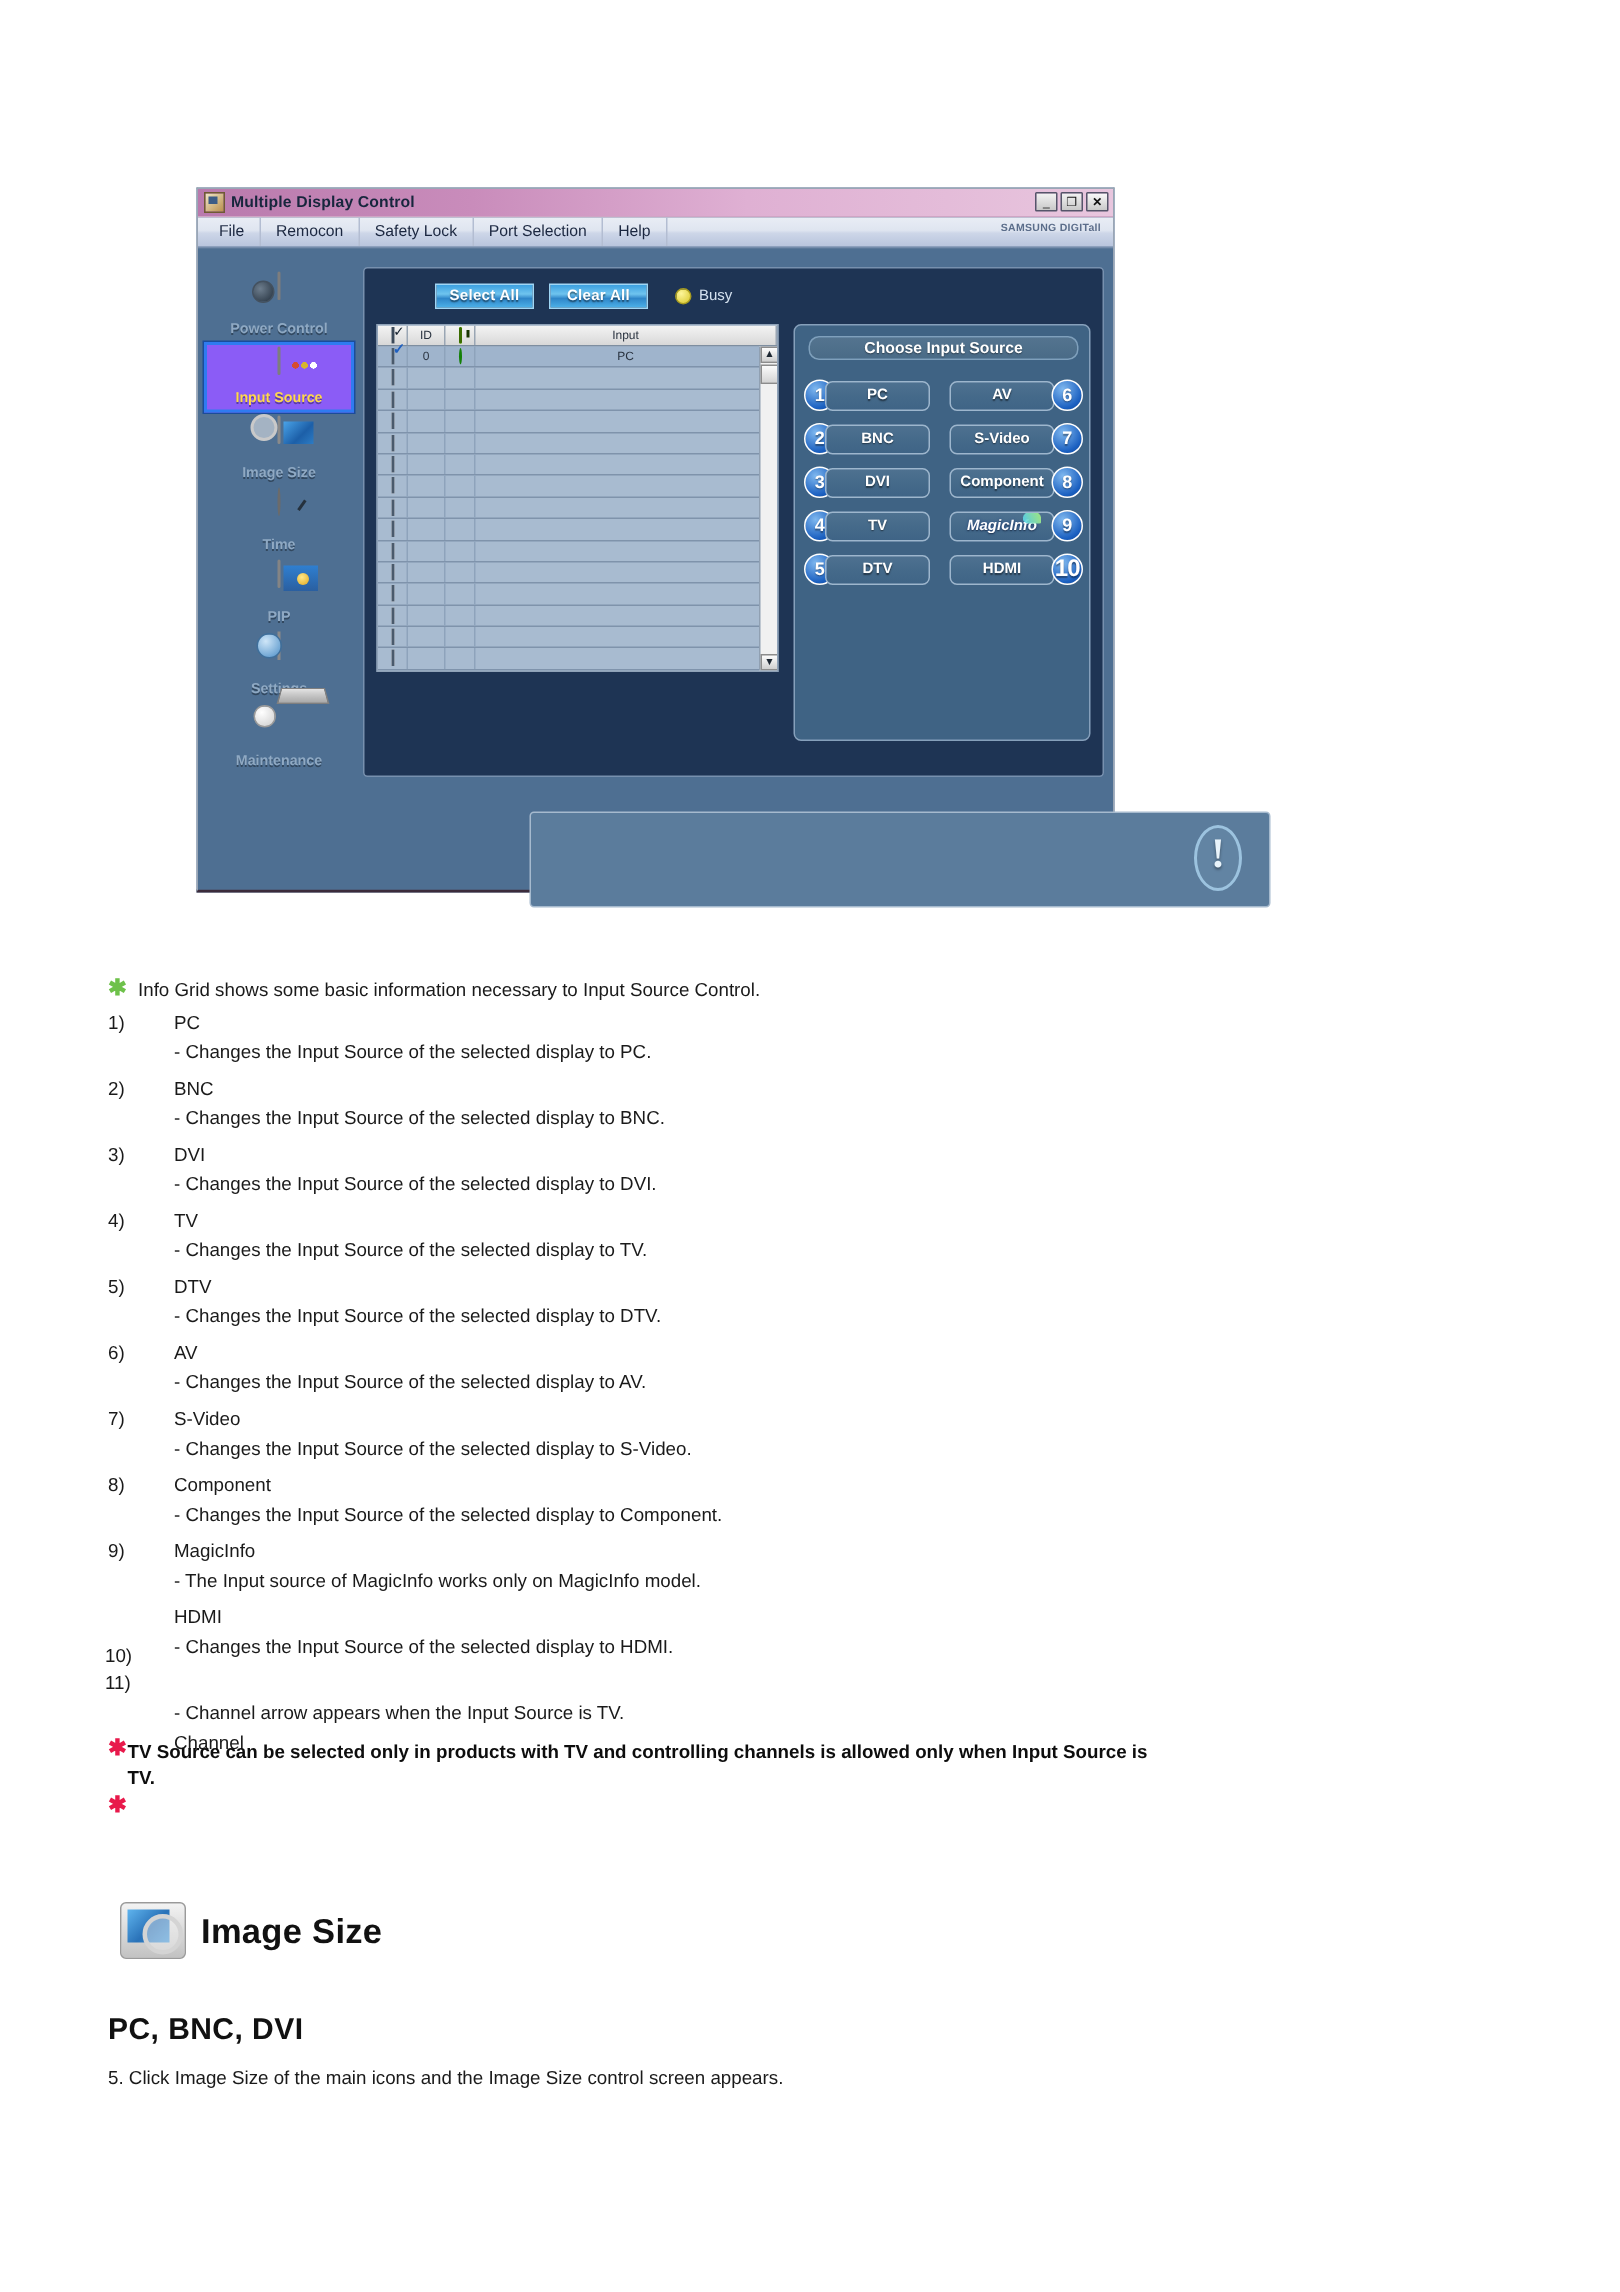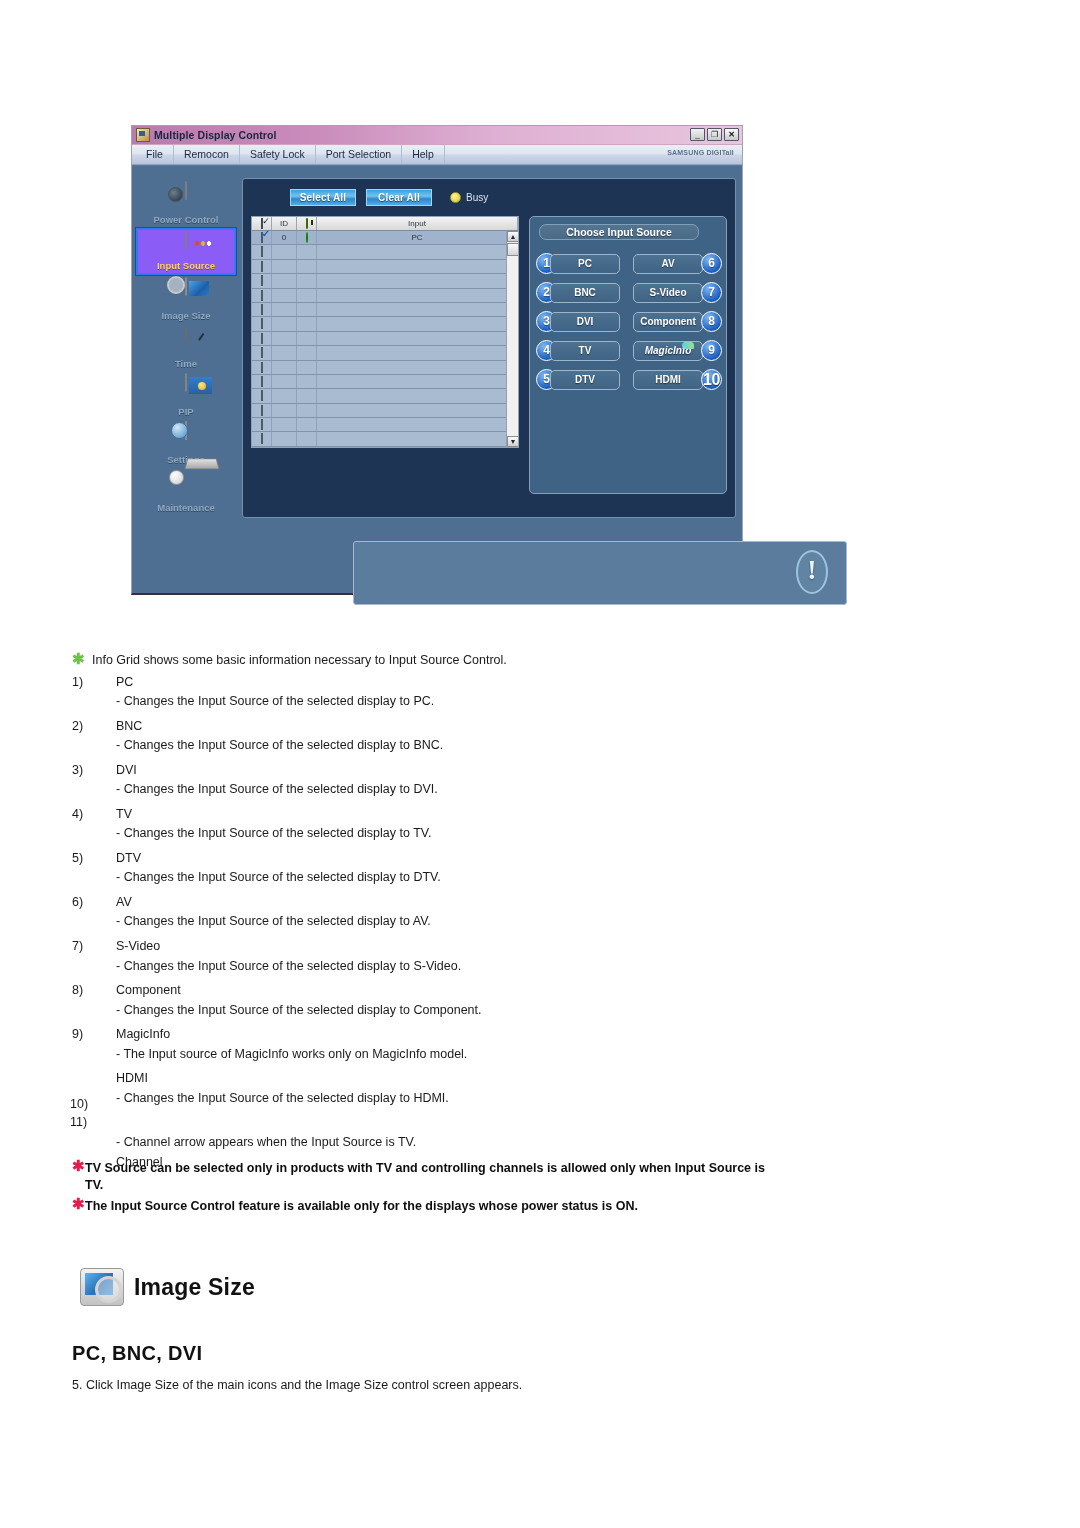--- a/index.html
+++ b/index.html
@@ -408,21 +408,21 @@
     left: 286px; top: 37px;
     width: 198px; height: 278px;
     background: #3f6384;
     border: 1px solid #86a0bb;
     border-radius: 5px;
     box-sizing: border-box;
   }
   .source-title {
     position: absolute;
     left: 9px; top: 7px;
-    width: 160px; height: 16px;
+    width: 180px; height: 16px;
     background: linear-gradient(to bottom,#54748f,#4a6b87);
     border: 1px solid #7fa0bc;
     border-radius: 7px;
     color: #ffffff;
     font-size: 10.5px;
     font-weight: 700;
     text-align: center;
     line-height: 15px;
     box-sizing: border-box;
     text-shadow: 0 1px 1px rgba(0,0,0,.45);
@@ -923,21 +923,20 @@
   <span class="term" style="left:116px; top:1115px;margin-top:40px;">Channel</span>
   <span class="desc" style="left:116px; top:1135px;">- Channel arrow appears when the Input Source is TV.</span>
 
   <div class="note-row" style="left:72px; top:1160px; width:710px;">
     <span class="ast-red">✱</span>
     <span class="bold-note">TV Source can be selected only in products with TV and controlling channels is allowed only when Input Source is TV.</span>
   </div>
 
   <div class="note-row" style="left:72px; top:1198px; width:760px;">
     <span class="ast-red">✱</span>
-    <span class="bold-note">The Input Source Control feature is available only for the displays whose power status is ON.</span>
   </div>
 
   <div class="section-head">
     <span class="sh-icon"></span>
     <span class="sh-title">Image Size</span>
   </div>
 
   <div class="sub-head">PC, BNC, DVI</div>
 
   <div class="step">5.  Click Image Size of the main icons and the Image Size control screen appears.</div>

